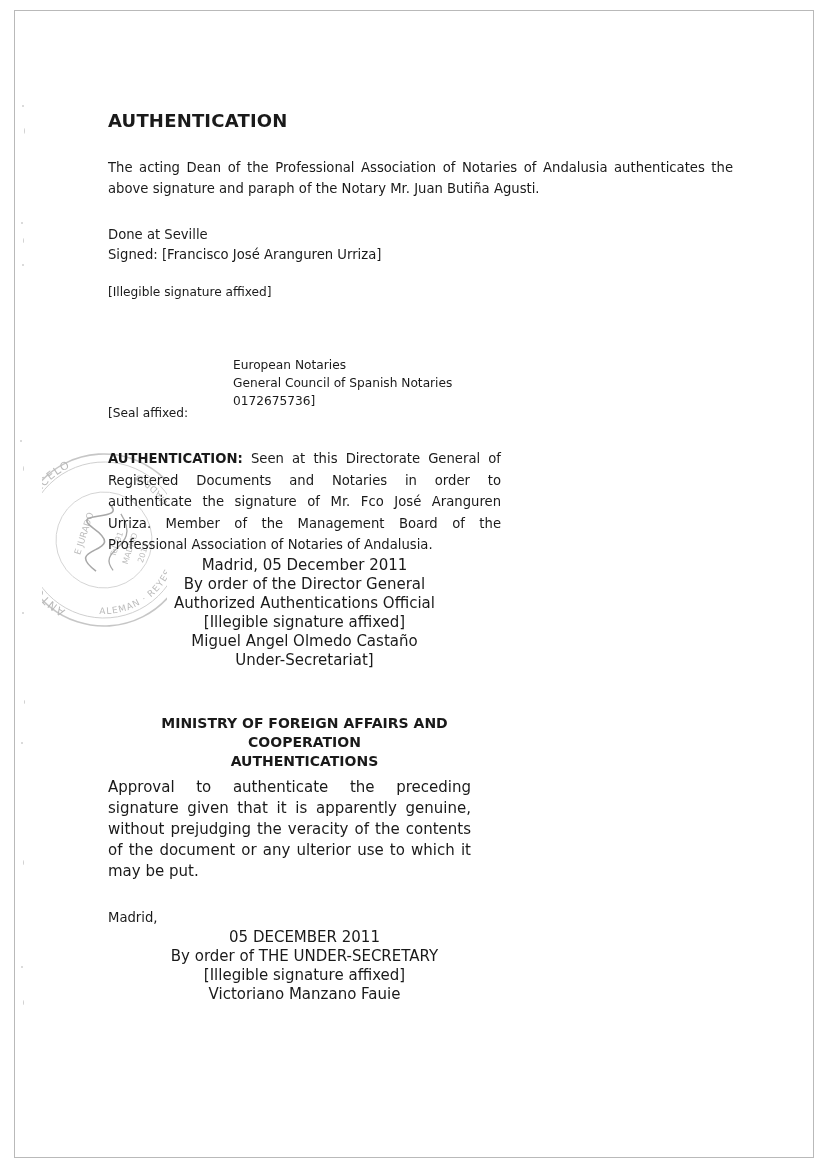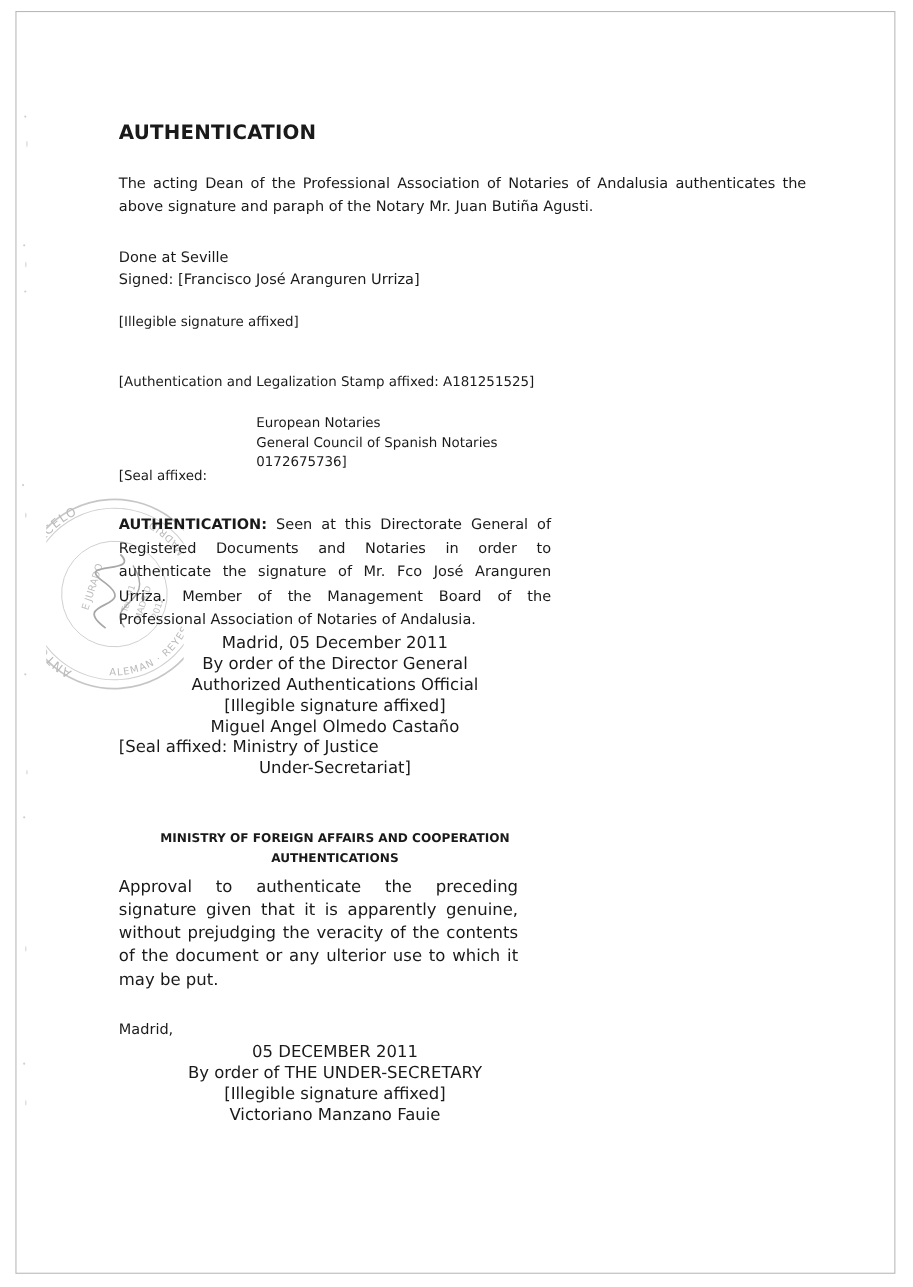--- a/index.html
+++ b/index.html
@@ -79,21 +79,21 @@
     font-size: 15px;
     line-height: 19px;
     text-align: center;
   }
   .leftish { text-align: left; }
 
   .mfa-title {
     width: 393px;
     text-align: center;
     font-weight: bold;
-    font-size: 11px;
+    font-size: 14px;
     line-height: 19px;
   }
   .mfa-body {
     width: 363px;
     font-size: 15px;
     line-height: 21px;
     text-align: justify;
   }
 
   
@@ -160,21 +160,20 @@
     <div class="sec-title">AUTHENTICATION</div>
     <div class="gap-lg"></div>
     <div class="para">The acting Dean of the Professional Association of Notaries of Andalusia authenticates the above signature and paraph of the Notary Mr. Juan Butiña Agusti.</div>
     <div class="gap-lg"></div>
     <div class="t13">Done at Seville</div>
     <div class="t13">Signed: [Francisco José Aranguren Urriza]</div>
     <div class="gap-md"></div>
     <div class="t12">[Illegible signature affixed]</div>
     <div class="gap-md"></div>
     <div class="gap-md"></div>
-    <div class="t12">[Authentication and Legalization Stamp affixed: A181251525]</div>
     <div class="gap-md"></div>
     <div class="seal-block">
       <span class="seal-label">[Seal affixed:</span><span class="seal-lines">
         <div>European Notaries</div>
         <div>General Council of Spanish Notaries</div>
         <div>0172675736]</div>
       </span>
     </div>
 
     <div class="gap-lg"></div>
@@ -183,21 +182,20 @@
       <span class="bold">AUTHENTICATION:</span>
       <span>Seen at this Directorate General of Registered Documents and Notaries in order to authenticate the signature of Mr. Fco José Aranguren Urriza. Member of the Management Board of the Professional Association of Notaries of Andalusia.</span>
     </div>
     <div class="centerblock">
       <div>Madrid, 05 December 2011</div>
       <div>By order of the Director General</div>
       <div>Authorized Authentications Official</div>
       <div>[Illegible signature affixed]</div>
       <div>Miguel Angel Olmedo Castaño</div>
     </div>
-    <div class="centerblock leftish" style="padding-left:-0px;">[Seal affixed: Ministry of Justice</div>
     <div class="centerblock" style="text-align:center; padding-left:0px;">Under-Secretariat]</div>
 
     <div style="height:44px;"></div>
 
     <div class="mfa-title">MINISTRY OF FOREIGN AFFAIRS AND COOPERATION</div>
     <div class="mfa-title">AUTHENTICATIONS</div>
     <div class="gap-xs"></div>
     <div class="mfa-body">Approval to authenticate the preceding signature given that it is apparently genuine, without prejudging the veracity of the contents of the document or any ulterior use to which it may be put.</div>
     <div class="gap-lg"></div>
     <div class="t13">Madrid,</div>

